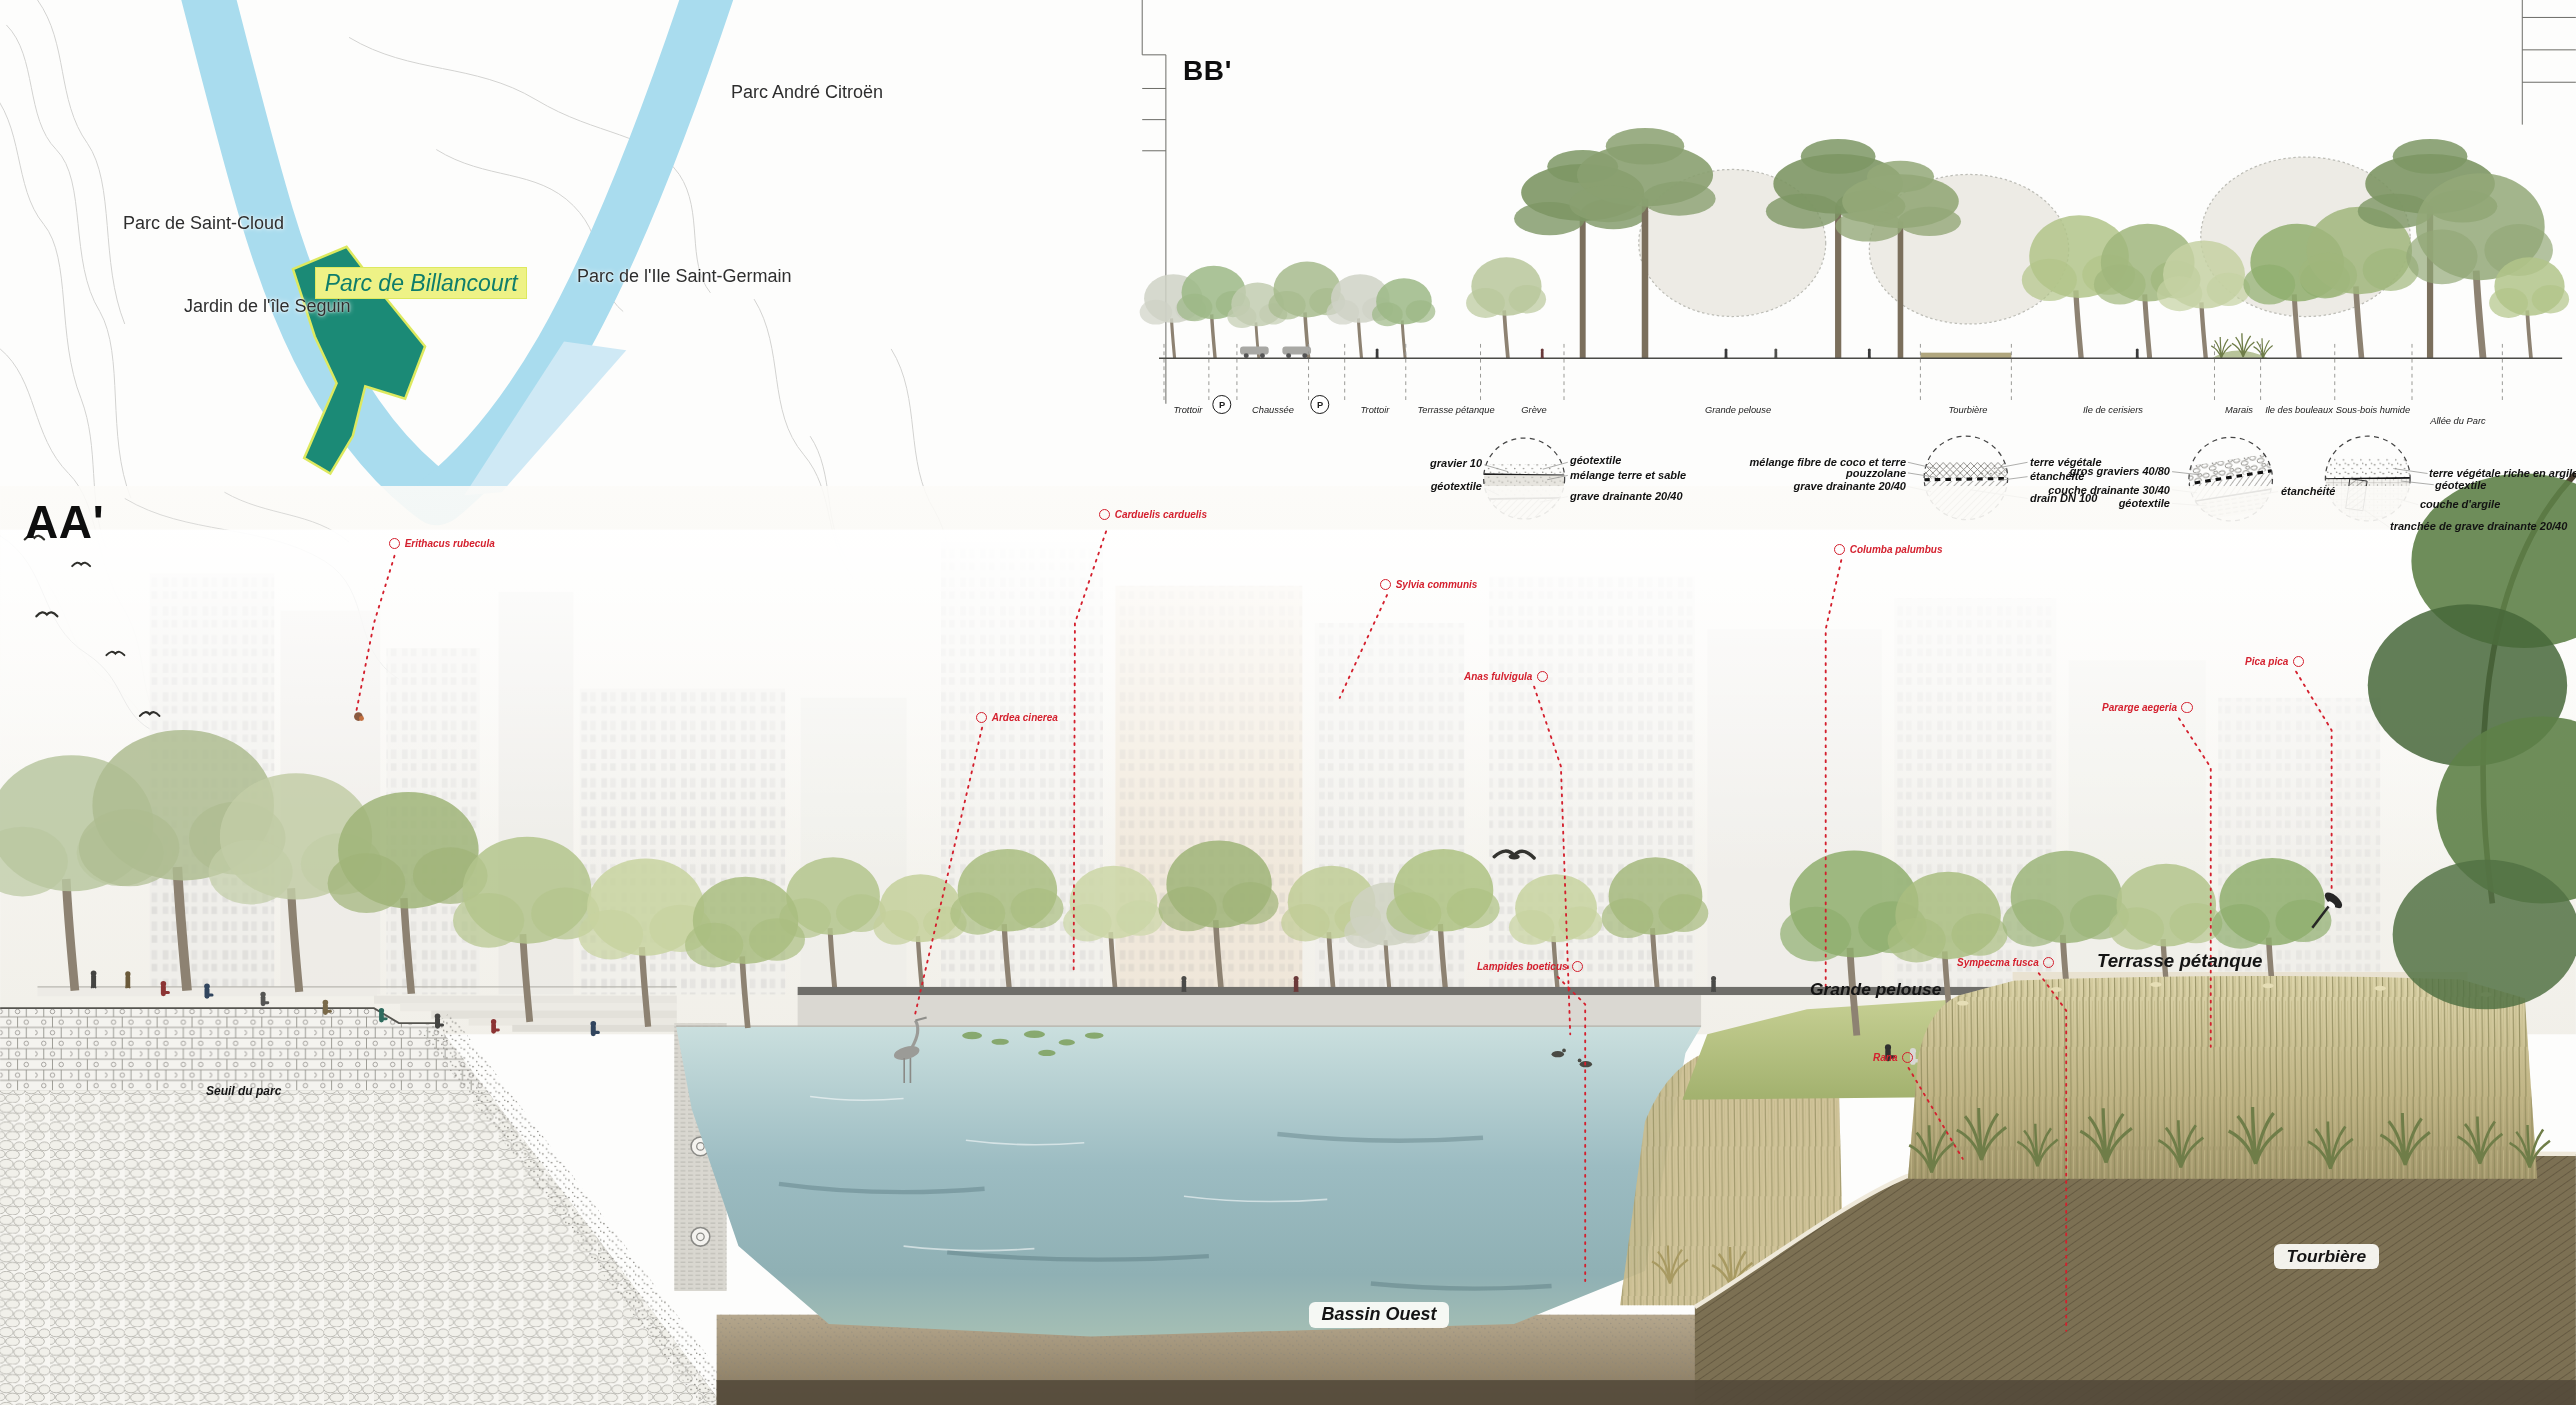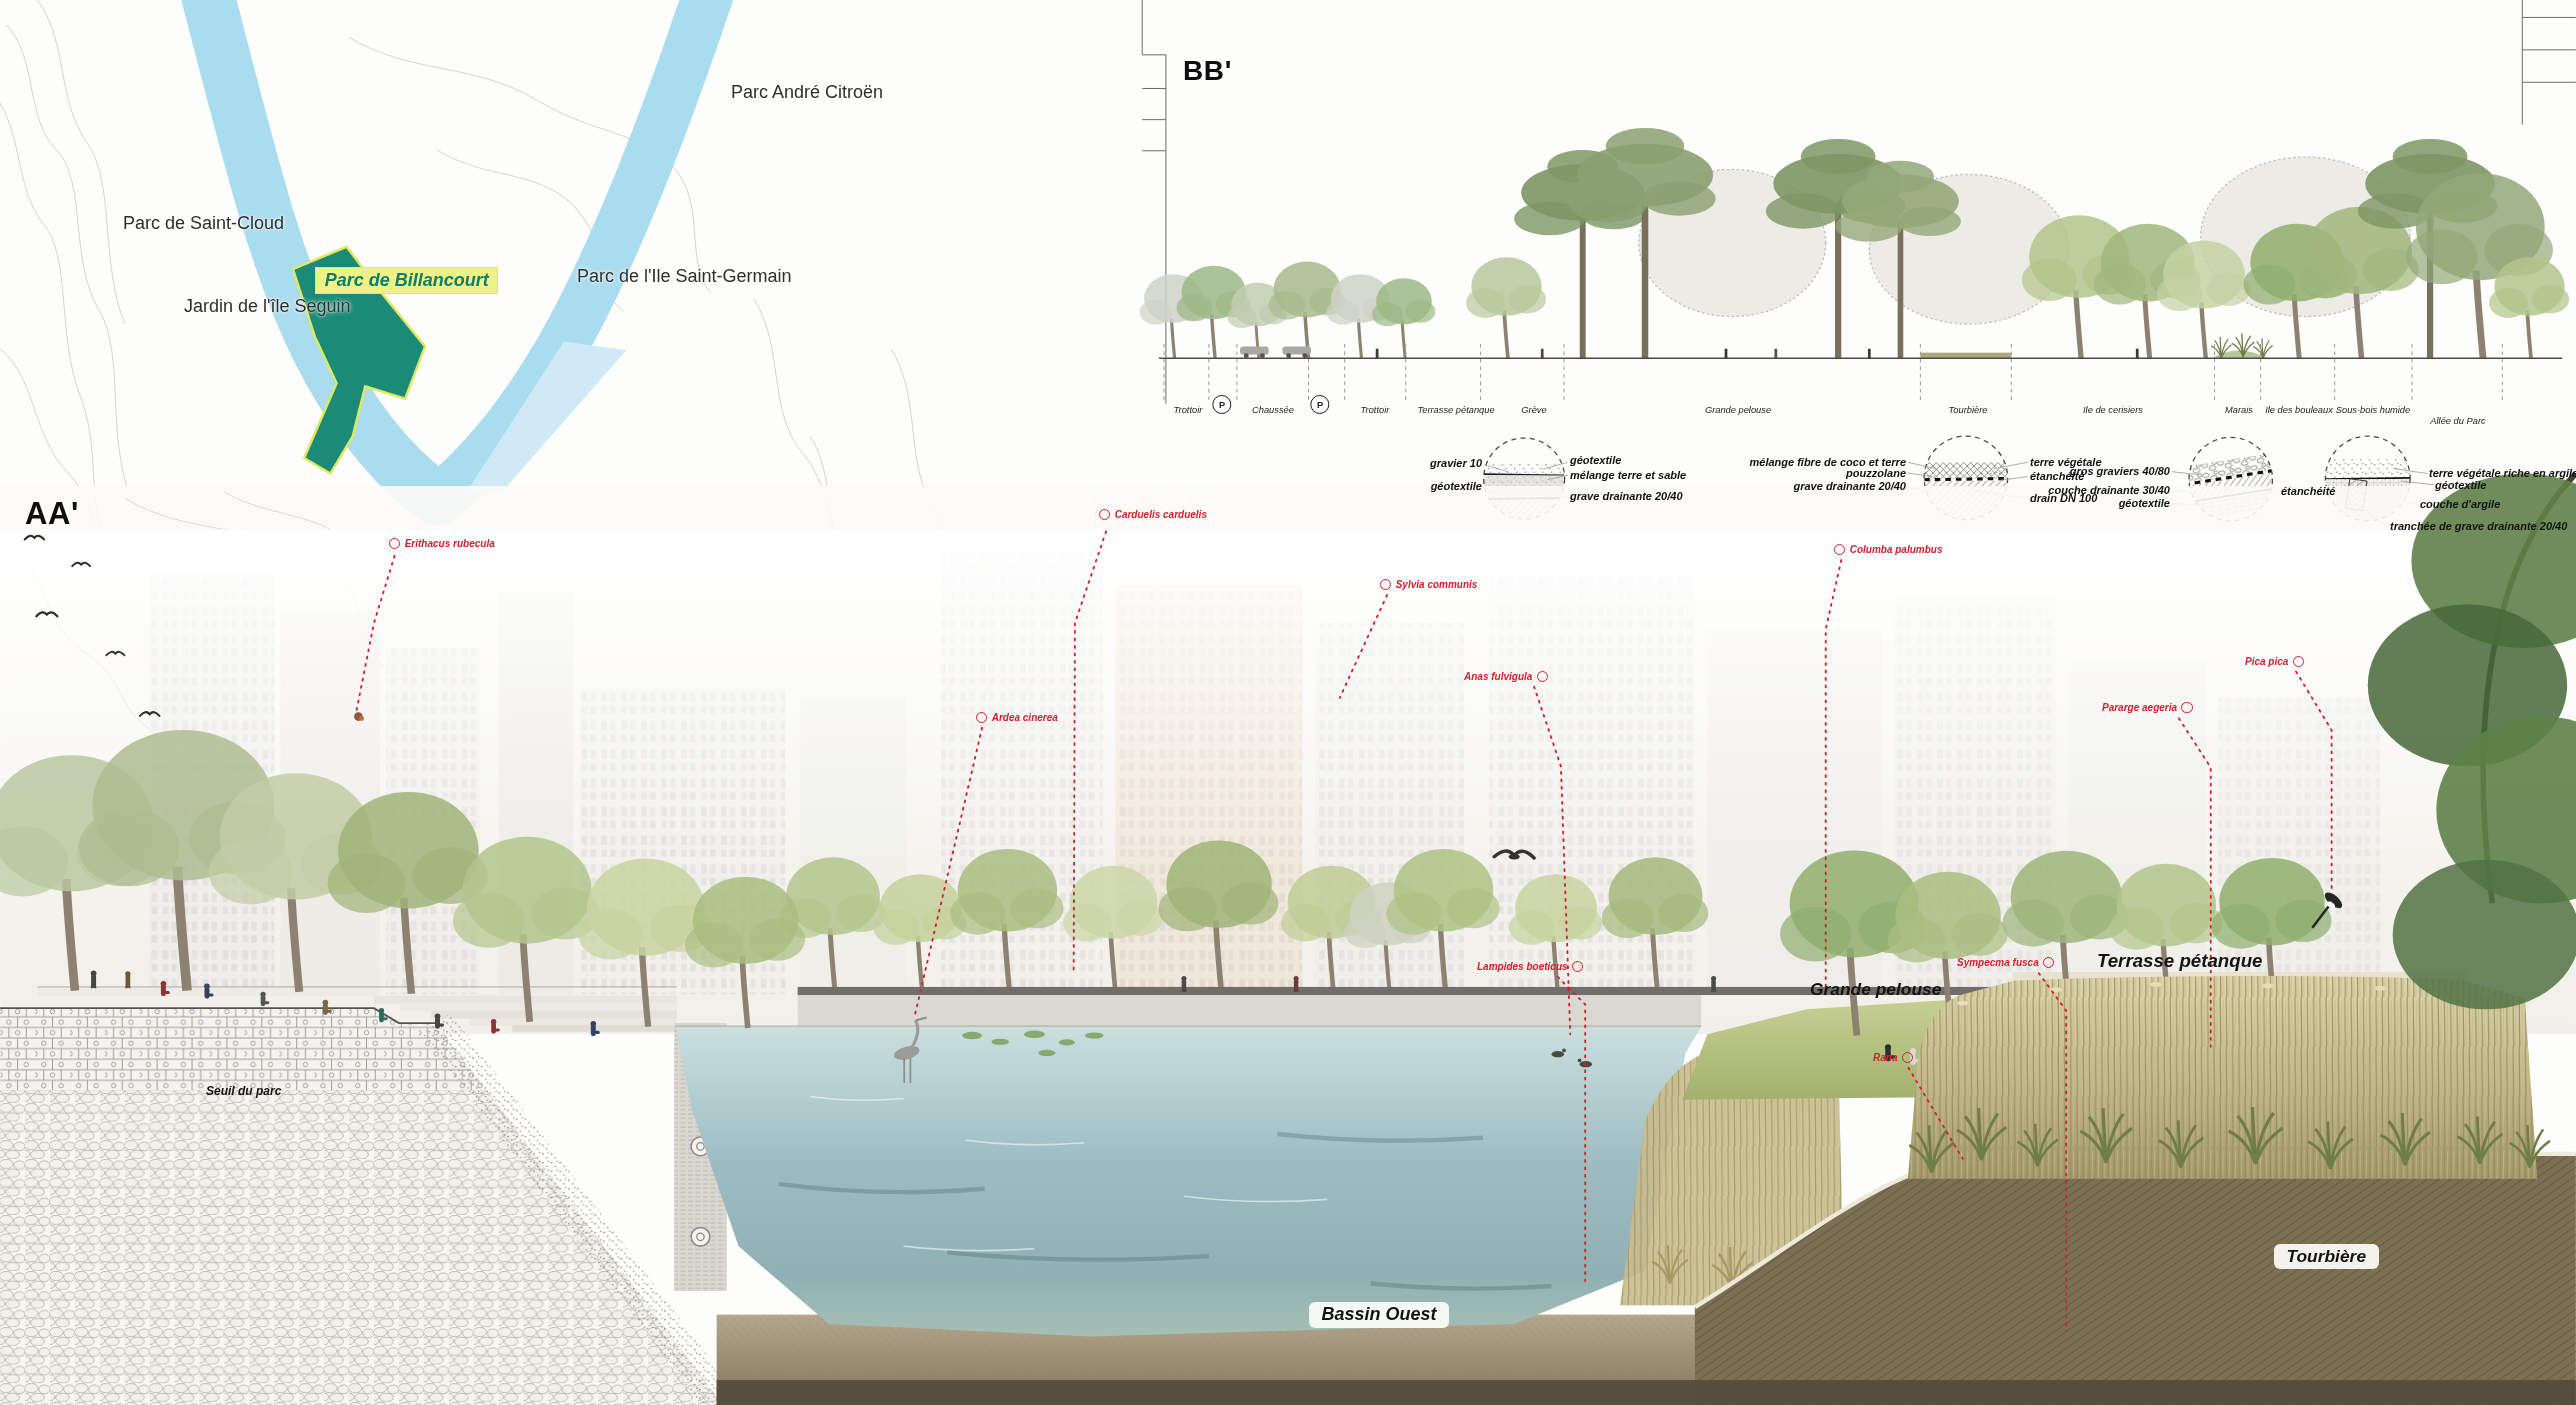--- a/index.html
+++ b/index.html
@@ -2,24 +2,24 @@
 <html style="font-size:10px"><head>
 <meta charset="utf-8">
 <style>
   html,body{margin:0;padding:0;background:#fdfdfc;}
   body{width:2576px;height:1405px;position:relative;overflow:hidden;
        font-family:"Liberation Sans", sans-serif;}
   #board{position:absolute;inset:0;width:2576px;height:1405px;}
   svg.art{position:absolute;left:0;top:0;z-index:1;}
   #labels{position:absolute;inset:0;z-index:3;}
   .lb{position:absolute;white-space:nowrap;line-height:1.1;}
-  .ttl{font-weight:bold;font-size:31px;color:#0e0e0e;letter-spacing:0.6px;}
+  .ttl{font-weight:bold;font-size:46px;color:#0e0e0e;letter-spacing:0.6px;}
   .map-lb{font-size:18px;color:#2e2e2e;text-shadow:0 0 5px #fff,0 0 1.9px #fff;}
-  .pill-y{background:#eef286;color:#0e7d6b;font-weight:bold;font-style:italic;
-          font-size:18px;padding:2.5px 8.7px;border:0.6px solid #dde95f;}
+  .pill-y{background:#eef286;color:#0e7d6b;font-weight:normal;font-style:italic;
+          font-size:23px;padding:2.5px 8.7px;border:0.6px solid #dde95f;}
   .zl{font-style:italic;font-size:9.3px;color:#1c1c1c;transform:translateX(-50%);}
   .pbadge{position:absolute;width:17.4px;height:17.4px;border:1.2px solid #1c1c1c;border-radius:50%;
           display:flex;align-items:center;justify-content:center;font-size:9.3px;font-weight:bold;
           color:#1c1c1c;background:#fff;transform:translateX(-50%);}
   .dl{font-weight:bold;font-style:italic;font-size:11px;color:#121212;}
   .sp{display:flex;align-items:center;gap:4.4px;color:#d4202e;font-weight:bold;
       font-style:italic;font-size:10px;}
   .sp .ring{width:9.3px;height:9.3px;border:1.9px solid #d4202e;border-radius:50%;flex:none;}
   .pl{font-weight:bold;font-style:italic;color:#141414;}
   .pl-pill{background:rgba(253,253,250,.92);border-radius:6.2px;padding:3.1px 12.5px;}

